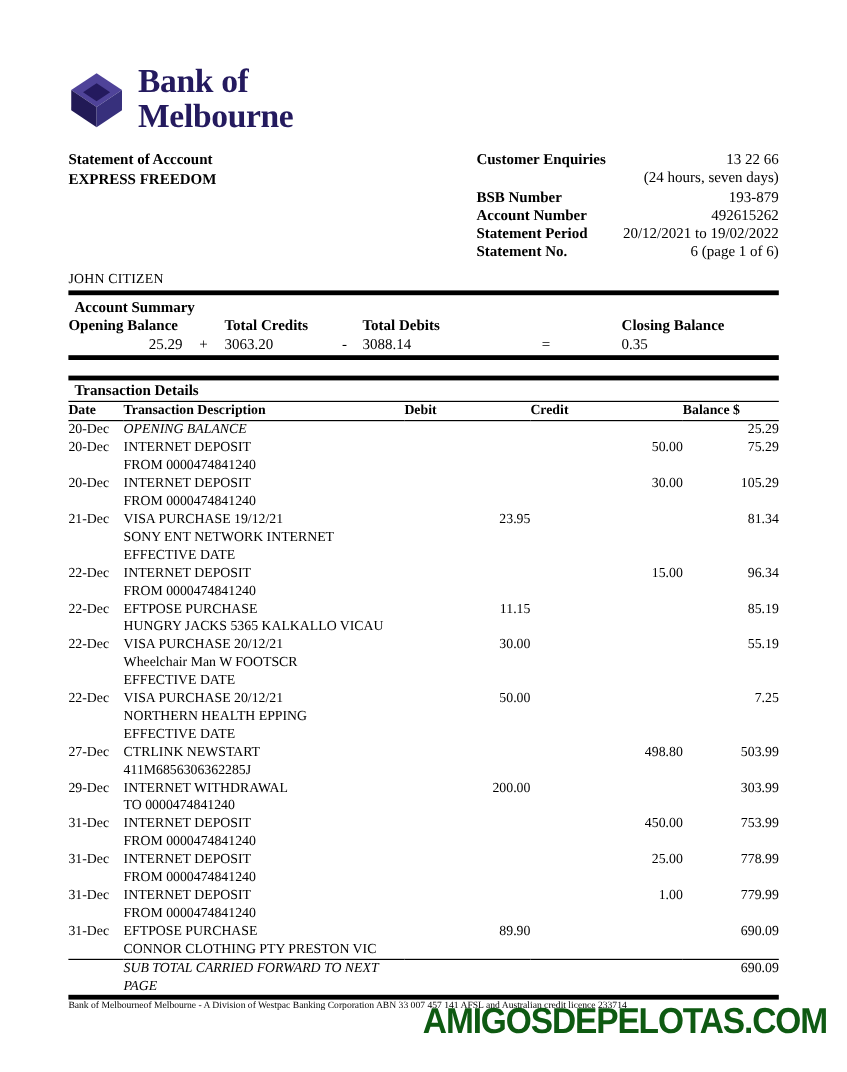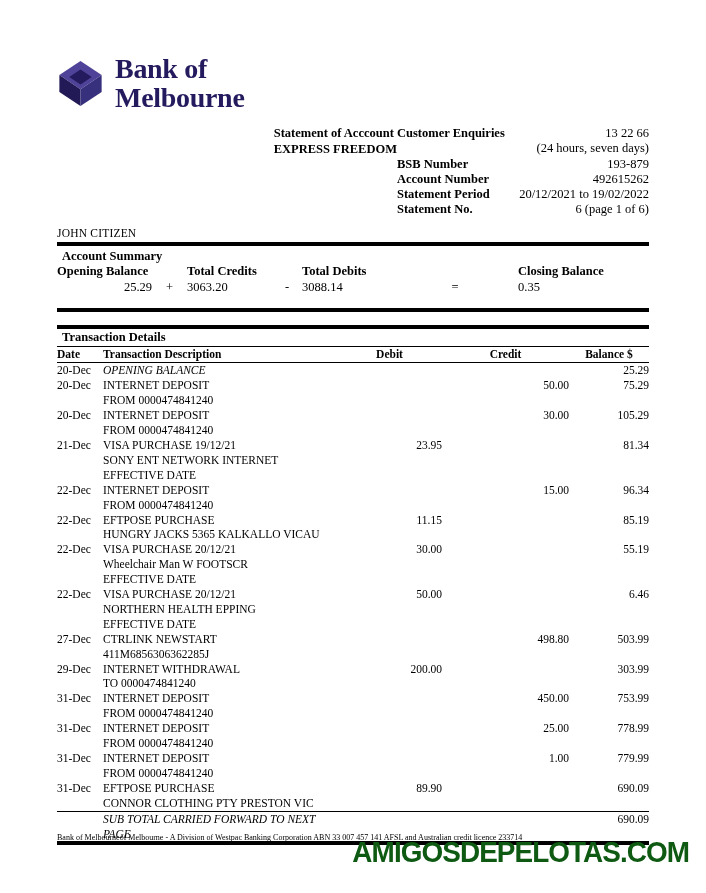--- a/index.html
+++ b/index.html
@@ -8,51 +8,51 @@
   .page{position:relative;width:706px;height:893px;padding:54px 57px 0}
   .b{font-weight:bold}
   .it{font-style:italic}
 
   
   .logo-row{display:flex;align-items:center;gap:11px;margin-bottom:14px}
   .logo-icon{width:47px;height:47px;flex:0 0 auto}
   .logo-text{font-size:28px;line-height:1.04;color:#241a5e;font-weight:600;letter-spacing:-.3px}
 
   
-  .meta-row{display:flex;justify-content:flex-end;align-items:flex-start;margin-top:4px}
+  .meta-row{display:flex;justify-content:space-between;align-items:flex-start;margin-top:4px}
   .statement-meta{font-size:12.5px;line-height:15.5px}
   .info-block{width:252px;font-size:12.5px}
   .info-row{display:flex;justify-content:space-between;line-height:15.2px}
   .info-label{font-weight:bold;white-space:nowrap}
   .info-value{white-space:nowrap}
 
   .account-holder{font-size:11.5px;margin-top:10px;margin-bottom:3px;letter-spacing:.2px}
 
   .bar{height:4px;background:#000}
   .bar.thin{height:1px}
   .spacer{height:13px}
 
   
-  .summary{padding:2px 0 13px}
+  .summary{padding:2px 0 1px}
   .summary-title{font-size:12.5px;line-height:16px;font-weight:bold;padding-left:5px}
   .summary-table{width:100%;border-collapse:collapse;table-layout:fixed;font-size:12.5px}
   .summary-table td{padding:0;line-height:15.5px;vertical-align:top}
   .sc1{width:95px}.sc2{width:35px}.sc3{width:85px}.sc4{width:30px}.sc5{width:90px}.sc6{width:126px}.sc7{width:131px}
   .st-left{text-align:left;padding-left:5px}
   .st-right{}
   .st-op{text-align:center}
   .val-opening{text-align:right;padding-right:10px}
 
   
   .tx-title{font-size:12.5px;font-weight:bold;line-height:15px;padding:1px 0 1px 5px}
   .tx-table{width:100%;border-collapse:collapse;table-layout:fixed;font-size:11.5px}
   .tx-table th{font-weight:bold;text-align:left;line-height:15px;padding:0;border-bottom:1px solid #000}
   .tx-table td{padding:0;line-height:14.9px;vertical-align:top}
   .num{text-align:right}
-  th.num{text-align:center}
+  th.num{text-align:left}
   .c-date{width:46px}.c-desc{width:234px}.c-debit{width:105px}.c-credit{width:127px}.c-balance{width:80px}
   tr.rule-above td{border-top:1px solid #000}
 
   
   .footer-text{position:absolute;left:57px;top:833px;font-size:8px;white-space:nowrap}
   .watermark{position:absolute;right:17px;top:835px;font-family:"Liberation Sans",sans-serif;font-weight:bold;
              font-size:30px;letter-spacing:-1px;color:#0e5a12;transform:scaleX(.93);transform-origin:100% 0;white-space:nowrap}
 </style>
 </head>
 <body>
@@ -233,21 +233,21 @@
         </tr>
         <tr>
           <td class="c-date">22-Dec</td>
           <td class="c-desc">
             <div class="desc-line">VISA PURCHASE 20/12/21</div>
             <div class="desc-line">NORTHERN HEALTH EPPING</div>
             <div class="desc-line">EFFECTIVE DATE</div>
           </td>
           <td class="c-debit num">50.00</td>
           <td class="c-credit num"></td>
-          <td class="c-balance num">6.46</td>
+          <td class="c-balance num">7.25</td>
         </tr>
         <tr>
           <td class="c-date">27-Dec</td>
           <td class="c-desc">
             <div class="desc-line">CTRLINK NEWSTART</div>
             <div class="desc-line">411M6856306362285J</div>
           </td>
           <td class="c-debit num"></td>
           <td class="c-credit num">498.80</td>
           <td class="c-balance num">503.99</td>

